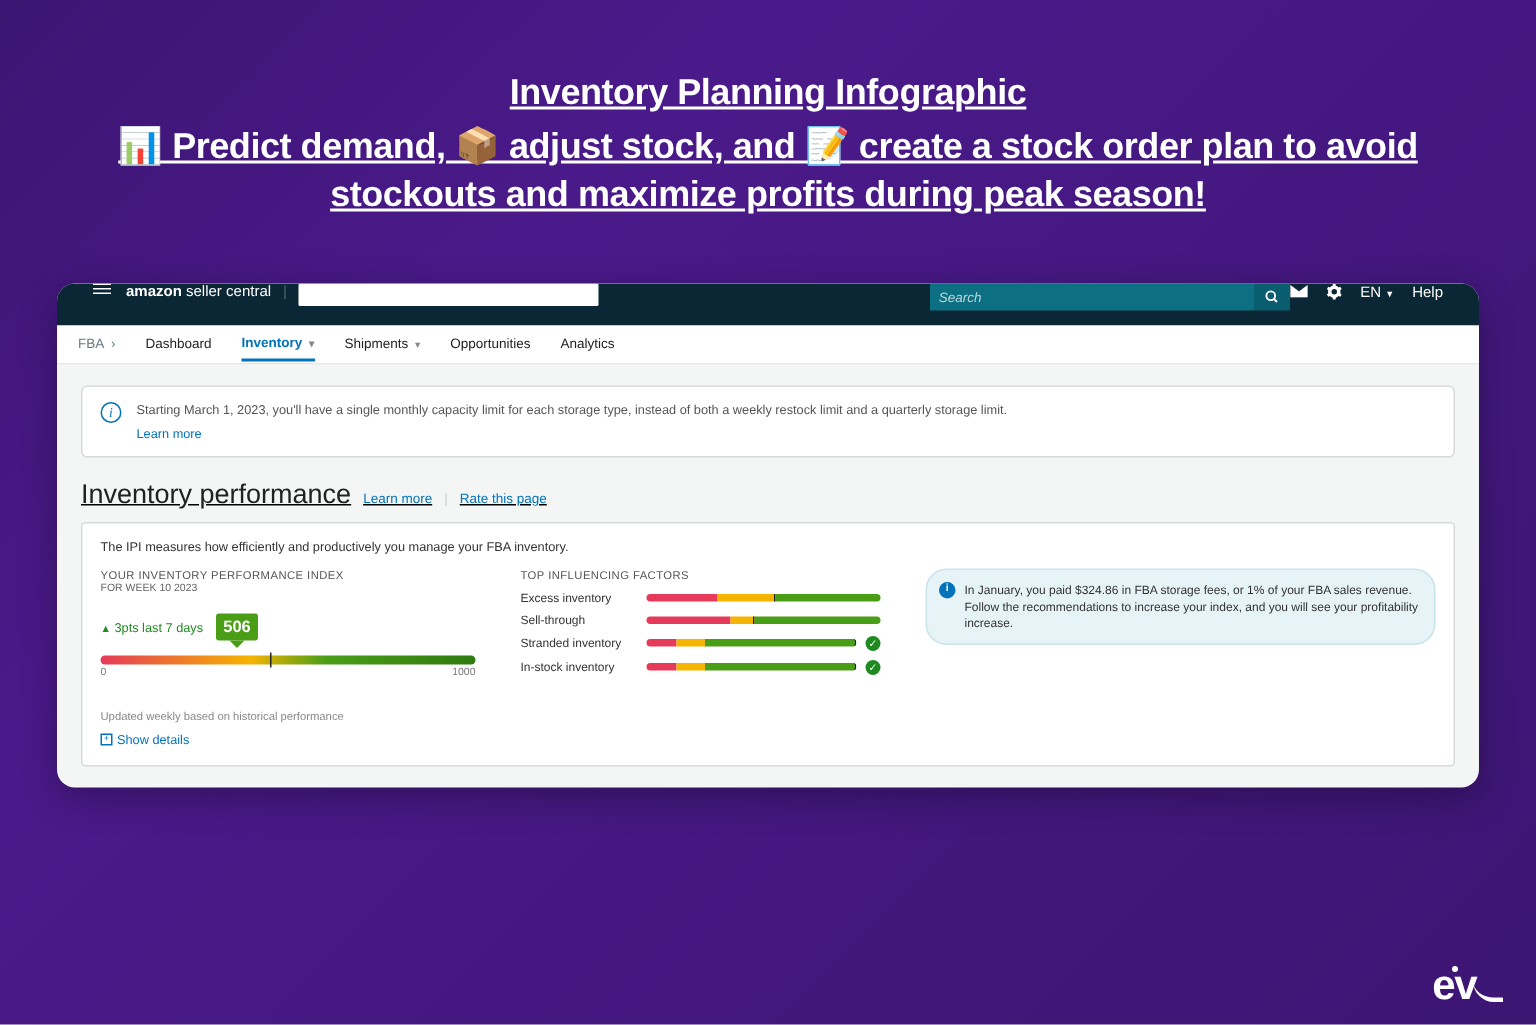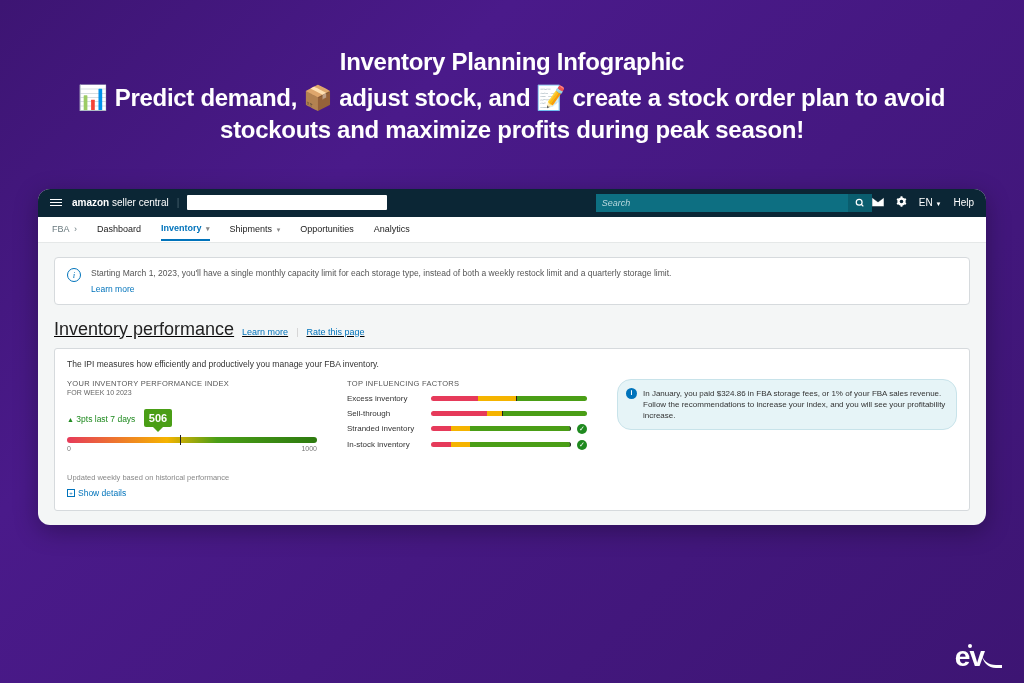--- a/index.html
+++ b/index.html
@@ -8,20 +8,21 @@
   height: 683px;
   background: linear-gradient(135deg, #3d1573 0%, #4a1a8a 30%, #3d1573 100%);
   font-family: "Segoe UI", Arial, sans-serif;
   position: relative;
   overflow: hidden;
 }
 .headline {
   text-align: center;
   padding: 48px 60px 0;
   color: #fff;
+  text-decoration: underline;
 }
 .headline h1 {
   font-size: 24px;
   font-weight: 800;
   margin-bottom: 6px;
   letter-spacing: -0.3px;
 }
 .headline p {
   font-size: 24px;
   font-weight: 800;
@@ -32,35 +33,35 @@
   margin: 42px 38px 0;
   background: #f4f6f6;
   border-radius: 12px;
   overflow: hidden;
   box-shadow: 0 6px 24px rgba(0,0,0,0.3);
 }
 .topbar {
   background: #0b2635;
   height: 28px;
   display: flex;
-  align-items: center;
-  padding: 0 12px;
+  align-items: flex-start;
+  padding: 0 24px;
   color: #fff;
   font-size: 10px;
 }
 .menu-icon { width: 12px; display: flex; flex-direction: column; gap: 2px; margin-right: 10px; cursor: pointer; }
 .menu-icon span { height: 1px; background: #fff; }
 .brand { font-weight: 600; font-size: 10px; }
 .brand .light { font-weight: 300; }
 .brand-sep { color: #4a6470; margin: 0 8px; }
 .blank-field { background: #fff; height: 15px; width: 200px; border-radius: 1px; }
 .flex-grow { flex: 1; }
 .searchbox {
   display: flex;
-  width: 276px;
+  width: 240px;
   height: 18px;
 }
 .searchbox input {
   flex: 1;
   background: #0d6f82;
   border: none;
   color: #fff;
   font-size: 9px;
   padding: 0 6px;
   font-style: italic;

